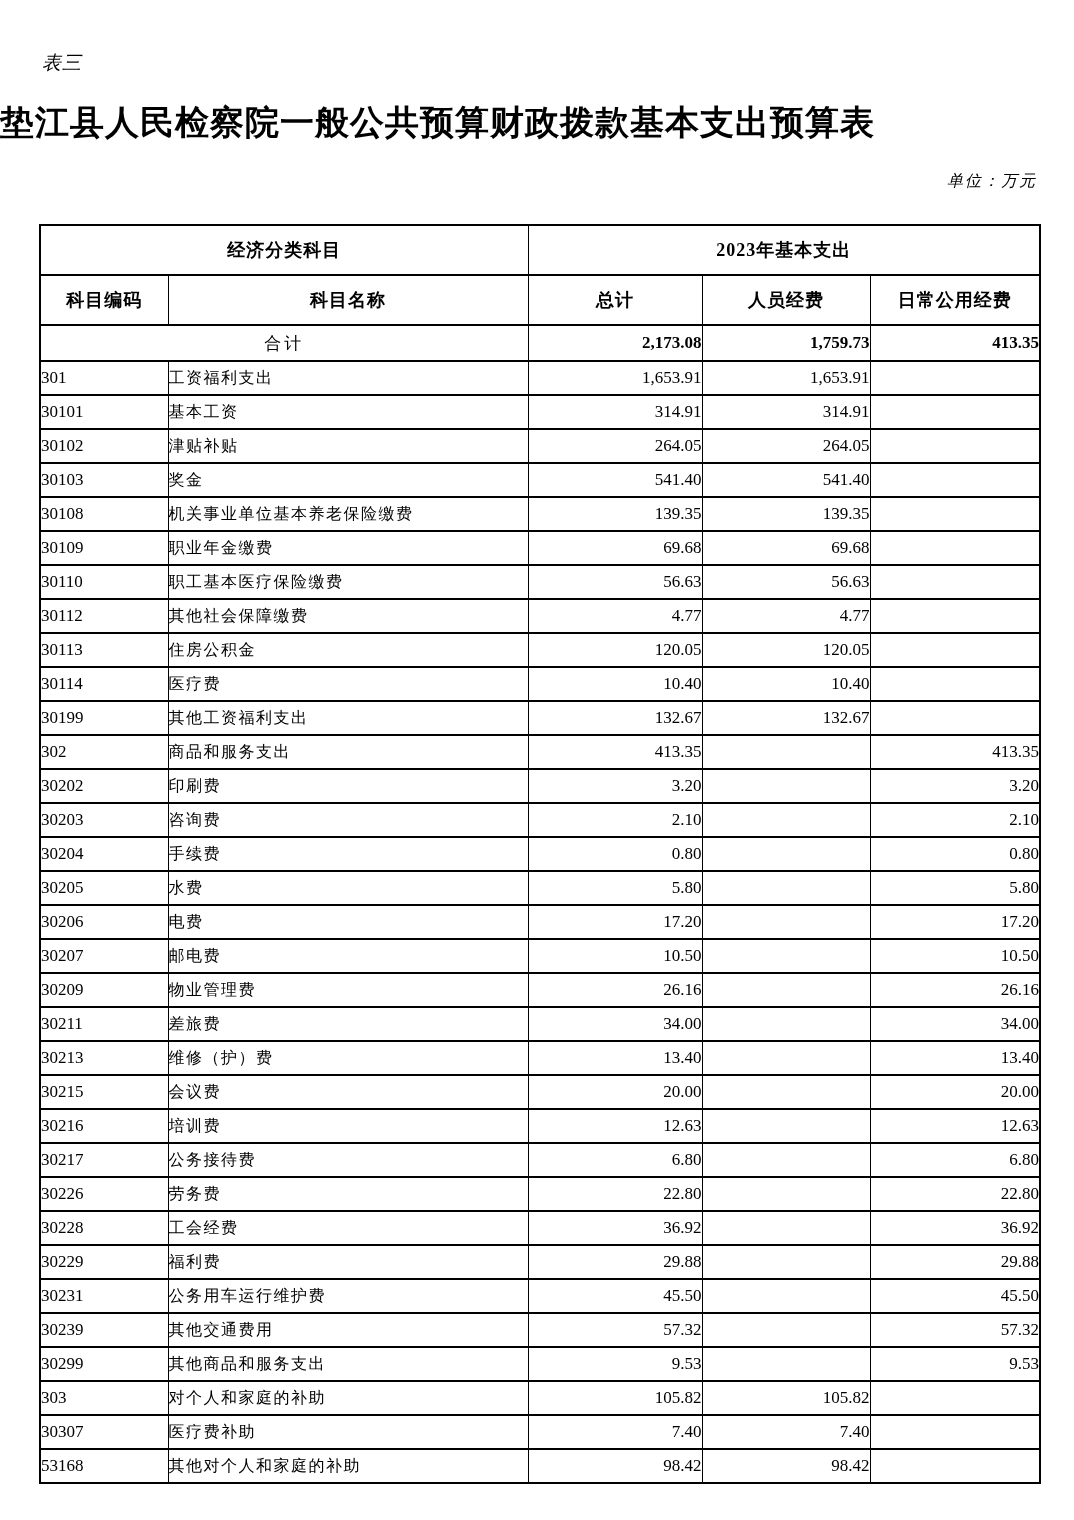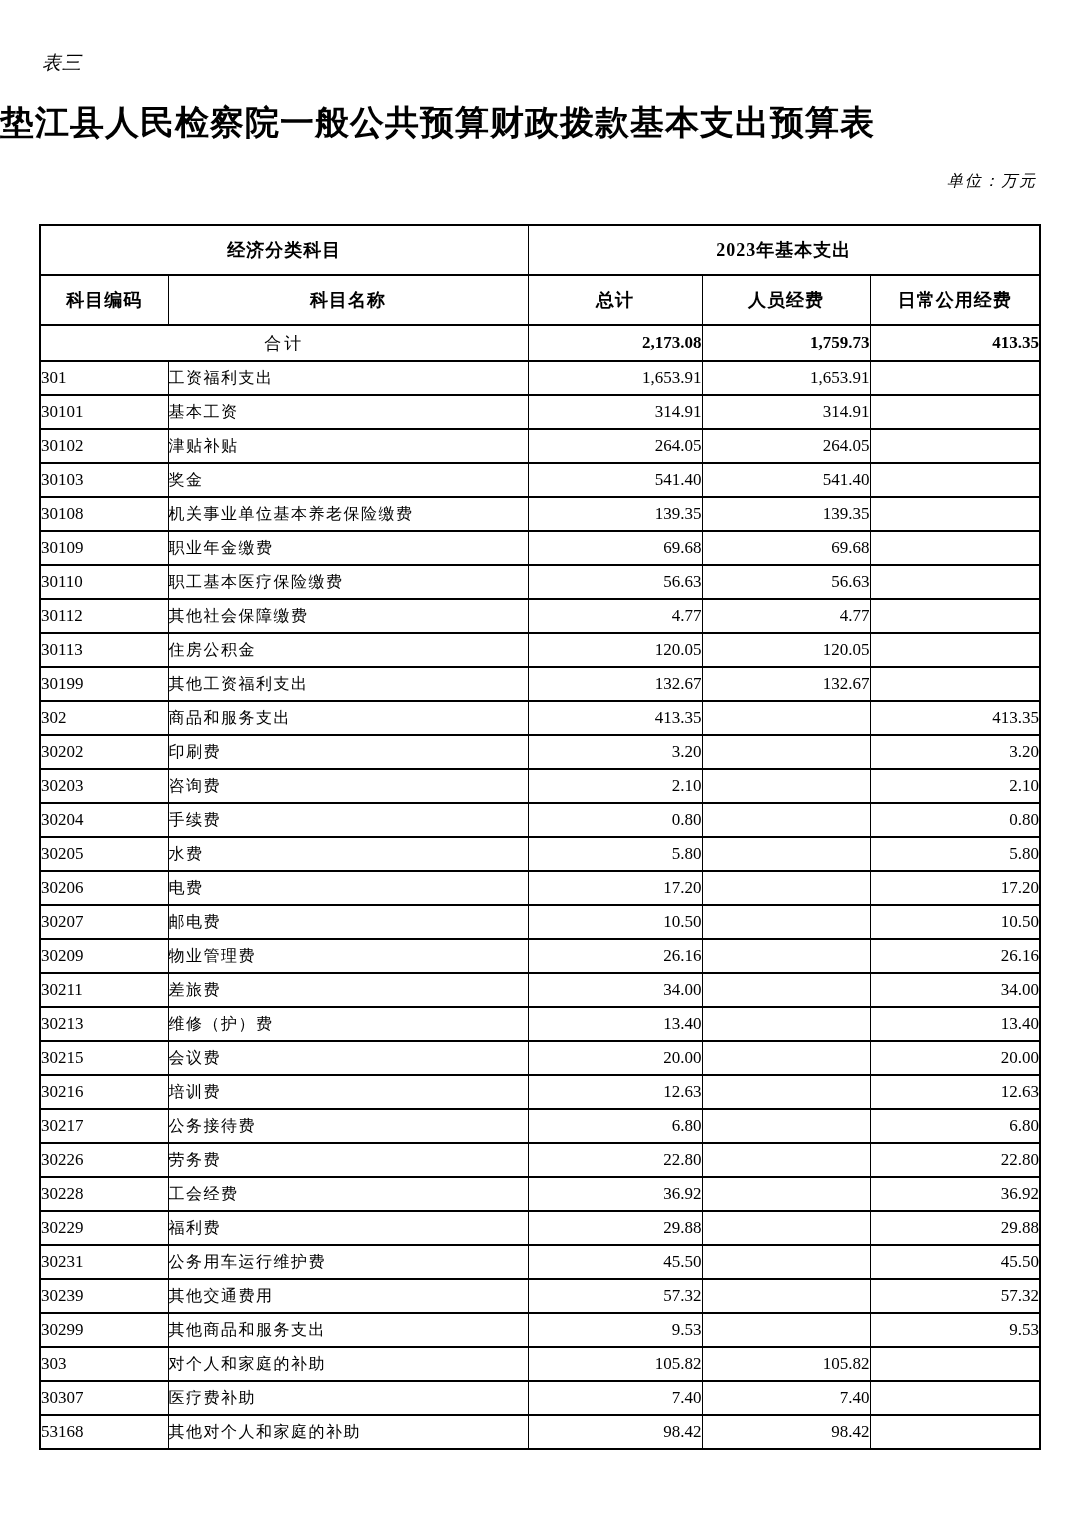--- a/index.html
+++ b/index.html
@@ -139,20 +139,27 @@
       <td class="num"></td>
     </tr>
         <tr class="data-row">
       <td class="code">30113</td>
       <td class="name">住房公积金</td>
       <td class="num">120.05</td>
       <td class="num">120.05</td>
       <td class="num"></td>
     </tr>
         <tr class="data-row">
+      <td class="code">30114</td>
+      <td class="name">医疗费</td>
+      <td class="num">10.40</td>
+      <td class="num">10.40</td>
+      <td class="num"></td>
+    </tr>
+        <tr class="data-row">
       <td class="code">30199</td>
       <td class="name">其他工资福利支出</td>
       <td class="num">132.67</td>
       <td class="num">132.67</td>
       <td class="num"></td>
     </tr>
         <tr class="data-row">
       <td class="code">302</td>
       <td class="name">商品和服务支出</td>
       <td class="num">413.35</td>

